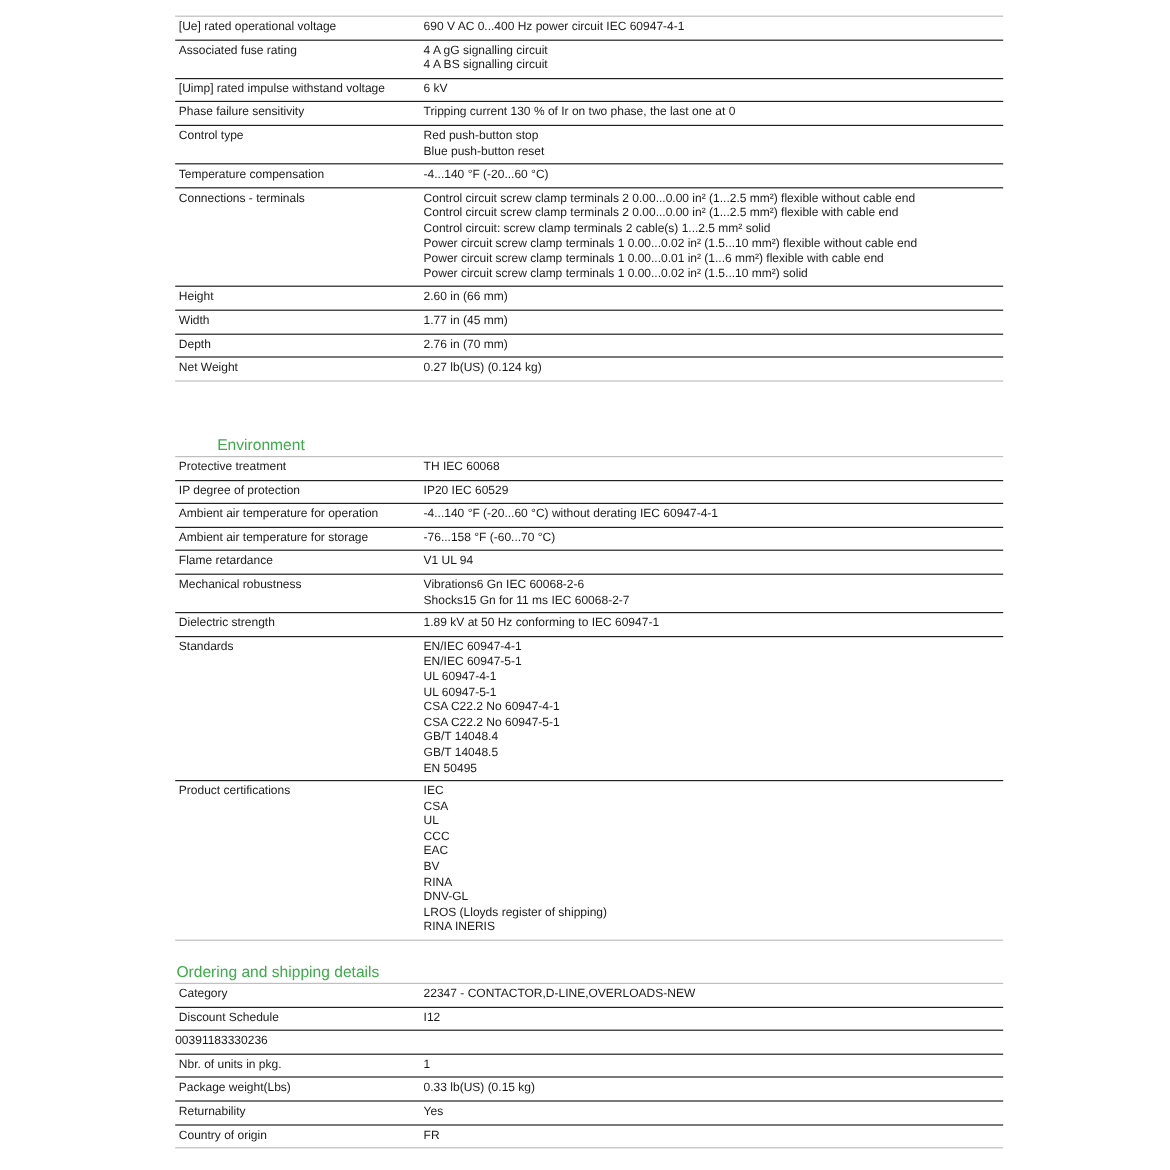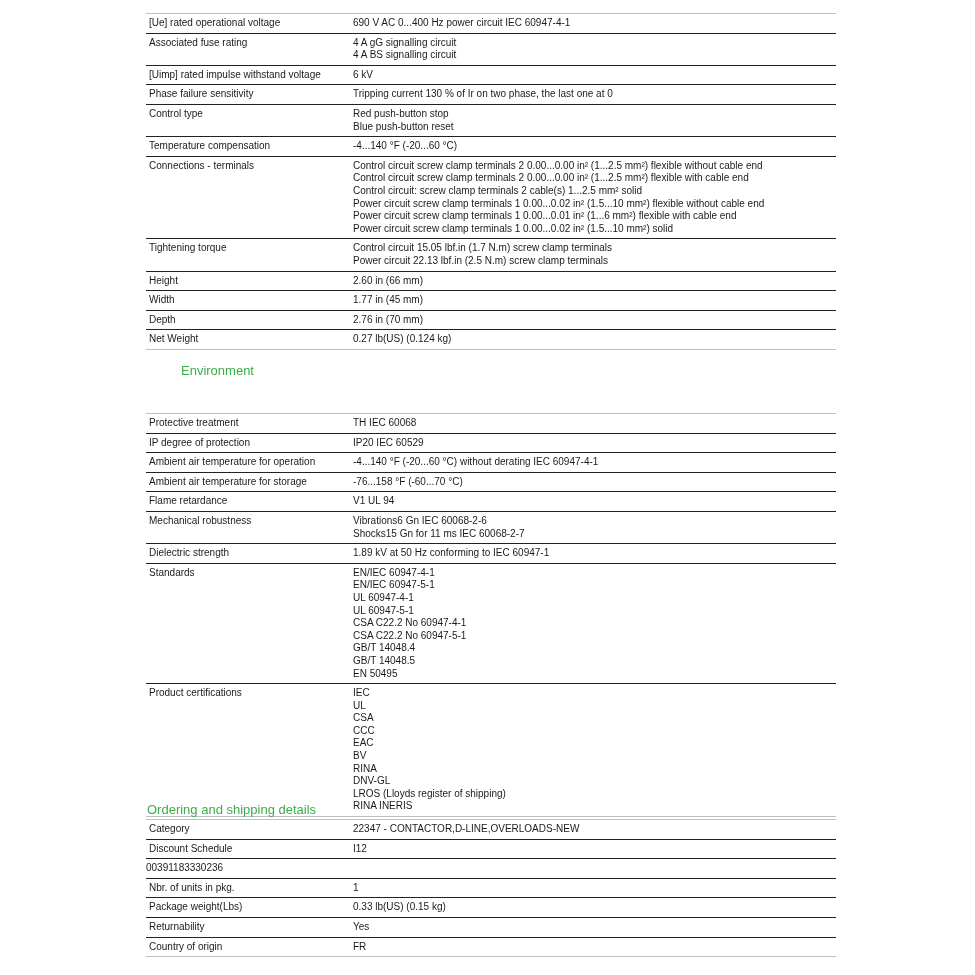--- a/index.html
+++ b/index.html
@@ -9,21 +9,21 @@
     .section-table { width: 100%; }
     .row { display: flex; border-top: 1.5px solid #222; }
     .row:first-child { border-top: 1px solid #bfbfbf; }
     .section-table { border-bottom: 1px solid #bfbfbf; }
     .label { width: 207px; padding: 3px 0 3px 3px; line-height: 12.6px; }
     .value { flex: 1; padding: 3px 0 3px 0; line-height: 12.6px; }
     .value .line { display: block; white-space: nowrap; }
     .section-title { color: #3dac4a; font-size: 13px; line-height: 16px; padding-left: 1px; }
     #sec1 { position: absolute; top: 13px; }
     #sec2-title { position: absolute; top: 363px; margin-left: 34px; }
-    #sec2 { position: absolute; top: 380px; margin-top: 33px; }
+    #sec2 { position: absolute; top: 380px; }
     #sec3-title { position: absolute; top: 802px; }
     #sec3 { position: absolute; top: 819px; }
   </style>
 </head>
 <body>
 
 <div class="page">
   <div id="sec1" class="section-table">
       <div class="row">
         <div class="label">[Ue] rated operational voltage</div>
@@ -65,27 +65,20 @@
       </div>
       <div class="row">
         <div class="label">Connections - terminals</div>
         <div class="value">
           <span class="line">Control circuit screw clamp terminals 2 0.00...0.00 in² (1...2.5 mm²) flexible without cable end</span>
           <span class="line">Control circuit screw clamp terminals 2 0.00...0.00 in² (1...2.5 mm²) flexible with cable end</span>
           <span class="line">Control circuit: screw clamp terminals 2 cable(s) 1...2.5 mm² solid</span>
           <span class="line">Power circuit screw clamp terminals 1 0.00...0.02 in² (1.5...10 mm²) flexible without cable end</span>
           <span class="line">Power circuit screw clamp terminals 1 0.00...0.01 in² (1...6 mm²) flexible with cable end</span>
           <span class="line">Power circuit screw clamp terminals 1 0.00...0.02 in² (1.5...10 mm²) solid</span>
-        </div>
-      </div>
-      <div class="row">
-        <div class="label">Tightening torque</div>
-        <div class="value">
-          <span class="line">Control circuit 15.05 lbf.in (1.7 N.m) screw clamp terminals</span>
-          <span class="line">Power circuit 22.13 lbf.in (2.5 N.m) screw clamp terminals</span>
         </div>
       </div>
       <div class="row">
         <div class="label">Height</div>
         <div class="value">
           <span class="line">2.60 in (66 mm)</span>
         </div>
       </div>
       <div class="row">
         <div class="label">Width</div>
@@ -163,22 +156,22 @@
           <span class="line">CSA C22.2 No 60947-5-1</span>
           <span class="line">GB/T 14048.4</span>
           <span class="line">GB/T 14048.5</span>
           <span class="line">EN 50495</span>
         </div>
       </div>
       <div class="row">
         <div class="label">Product certifications</div>
         <div class="value">
           <span class="line">IEC</span>
+          <span class="line">CSA</span>
           <span class="line">UL</span>
-          <span class="line">CSA</span>
           <span class="line">CCC</span>
           <span class="line">EAC</span>
           <span class="line">BV</span>
           <span class="line">RINA</span>
           <span class="line">DNV-GL</span>
           <span class="line">LROS (Lloyds register of shipping)</span>
           <span class="line">RINA INERIS</span>
         </div>
       </div>
     </div>

